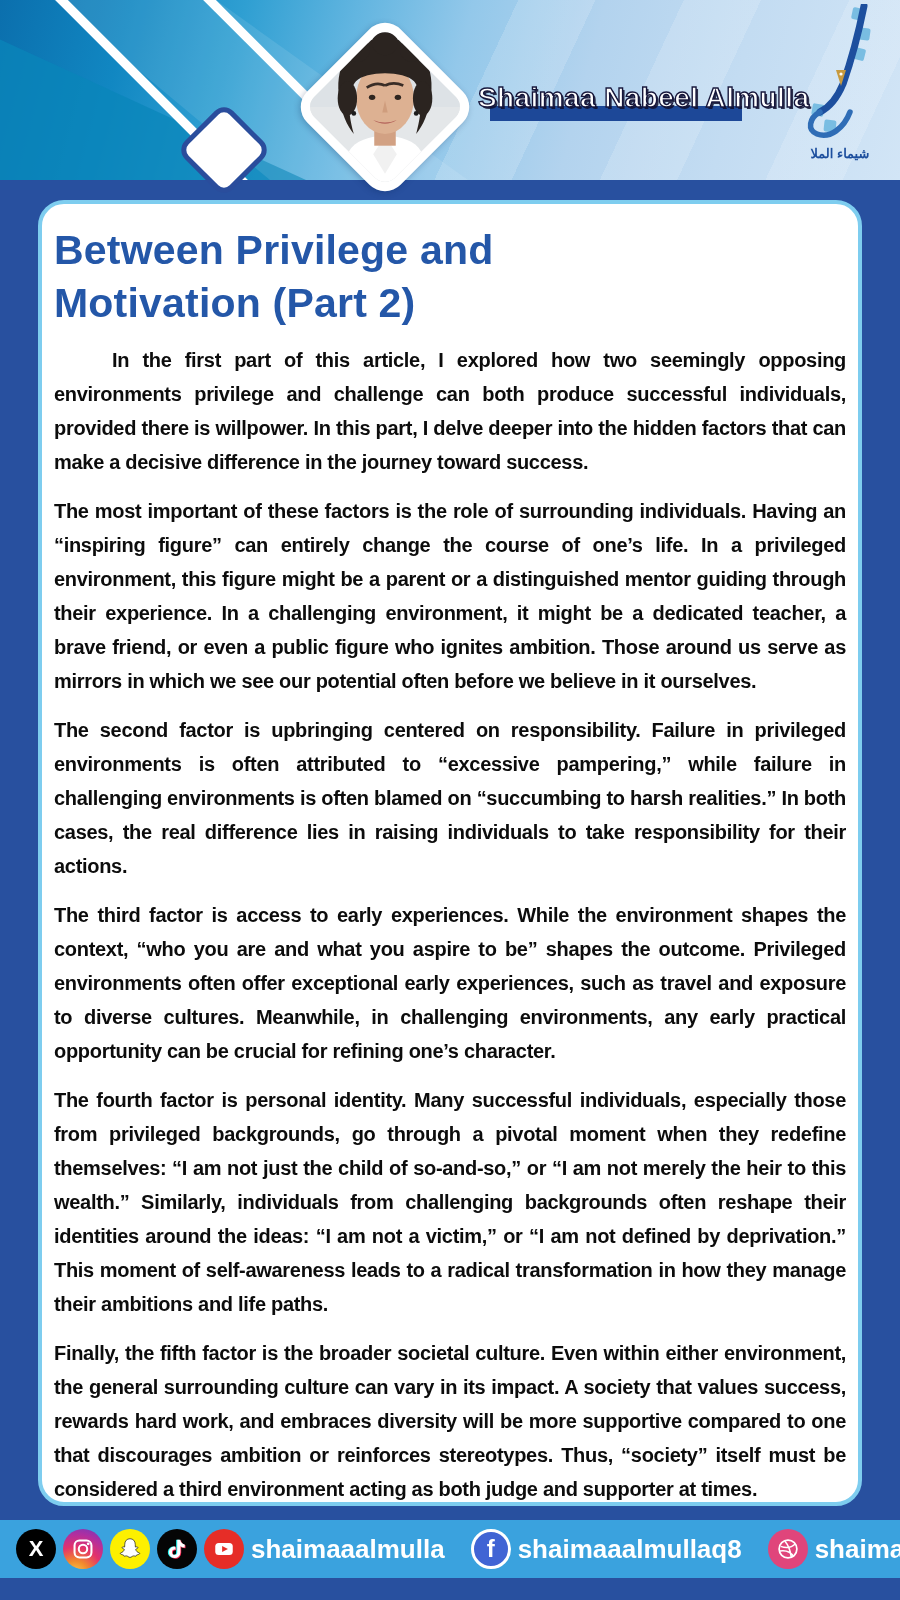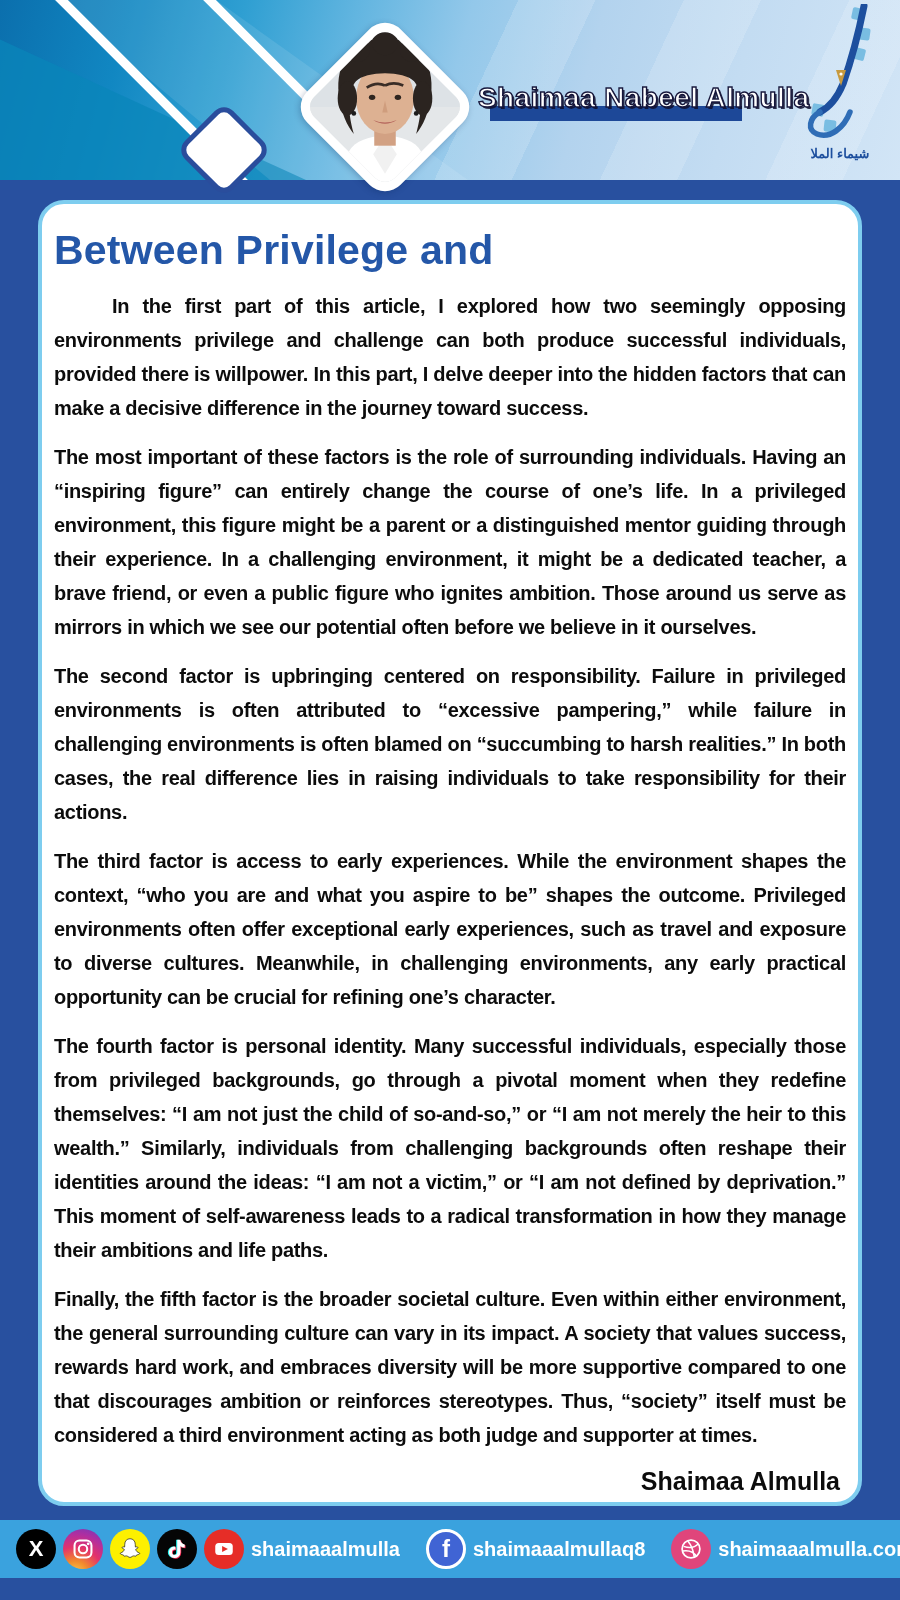--- a/index.html
+++ b/index.html
@@ -56,21 +56,21 @@
     display:flex;align-items:center;padding:0 16px;box-sizing:border-box;}
   .icn{width:40px;height:40px;border-radius:50%;display:flex;align-items:center;justify-content:center;
     margin-right:7px;flex:none;box-sizing:border-box;}
   .x-bg{background:#000;color:#fff;font-weight:900;font-size:22px;}
   .ig-bg{background:radial-gradient(circle at 30% 115%,#fdd64e 0%,#f28a2d 26%,#e3326b 52%,#b02ea0 76%,#6a3cc0 100%);}
   .sc-bg{background:#fdf000;}
   .tt-bg{background:#050505;}
   .yt-bg{background:#e62d27;}
   .fb-bg{background:#4064d4;border:3px solid #fff;color:#fff;font-weight:900;font-size:24px;}
   .db-bg{background:#e0457b;}
-  .handle{color:#fff;font-weight:bold;font-size:20px;margin-right:8px;white-space:nowrap;}
+  .handle{color:#fff;font-weight:bold;font-size:26px;margin-right:8px;white-space:nowrap;}
   .gap{width:18px;flex:none;}
 </style>
 </head>
 <body>
 
 <div class="page">
 
   <div class="header">
     <div class="poly1"></div>
     <div class="poly2"></div>
@@ -124,20 +124,21 @@
     <path d="M74 2 C68 32 60 60 53 80 C48 92 42 102 30 108" stroke="#1d4f9e" stroke-width="7" fill="none" stroke-linecap="round"></path>
     <path d="M30 108 C19 114 17 126 27 130 C40 135 54 124 60 108" stroke="#2f6db6" stroke-width="5.5" fill="none" stroke-linecap="round"></path>
     <polygon points="46,66 56,66 51,82" fill="#c79a3e"></polygon>
     <circle cx="51" cy="70" r="1.6" fill="#fff"></circle>
     <text x="50" y="154" font-size="13" font-weight="bold" fill="#1d4f9e" text-anchor="middle">شيماء الملا</text>
   </svg>
 
   <div class="card">
     <div class="title">
       <div>Between Privilege and</div>
+      <div>Motivation (Part 2)</div>
     </div>
     <p class="first">In the first part of this article, I explored how two seemingly opposing environments privilege and challenge can both produce successful individuals, provided there is willpower. In this part, I delve deeper into the hidden factors that can make a decisive difference in the journey toward success.</p>
     <p>The most important of these factors is the role of surrounding individuals. Having an “inspiring figure” can entirely change the course of one’s life. In a privileged environment, this figure might be a parent or a distinguished mentor guiding through their experience. In a challenging environment, it might be a dedicated teacher, a brave friend, or even a public figure who ignites ambition. Those around us serve as mirrors in which we see our potential often before we believe in it ourselves.</p>
     <p>The second factor is upbringing centered on responsibility. Failure in privileged environments is often attributed to “excessive pampering,” while failure in challenging environments is often blamed on “succumbing to harsh realities.” In both cases, the real difference lies in raising individuals to take responsibility for their actions.</p>
     <p>The third factor is access to early experiences. While the environment shapes the context, “who you are and what you aspire to be” shapes the outcome. Privileged environments often offer exceptional early experiences, such as travel and exposure to diverse cultures. Meanwhile, in challenging environments, any early practical opportunity can be crucial for refining one’s character.</p>
     <p>The fourth factor is personal identity. Many successful individuals, especially those from privileged backgrounds, go through a pivotal moment when they redefine themselves: “I am not just the child of so-and-so,” or “I am not merely the heir to this wealth.” Similarly, individuals from challenging backgrounds often reshape their identities around the ideas: “I am not a victim,” or “I am not defined by deprivation.” This moment of self-awareness leads to a radical transformation in how they manage their ambitions and life paths.</p>
     <p>Finally, the fifth factor is the broader societal culture. Even within either environment, the general surrounding culture can vary in its impact. A society that values success, rewards hard work, and embraces diversity will be more supportive compared to one that discourages ambition or reinforces stereotypes. Thus, “society” itself must be considered a third environment acting as both judge and supporter at times.</p>
     <div class="signature">Shaimaa Almulla</div>
   </div>
 

